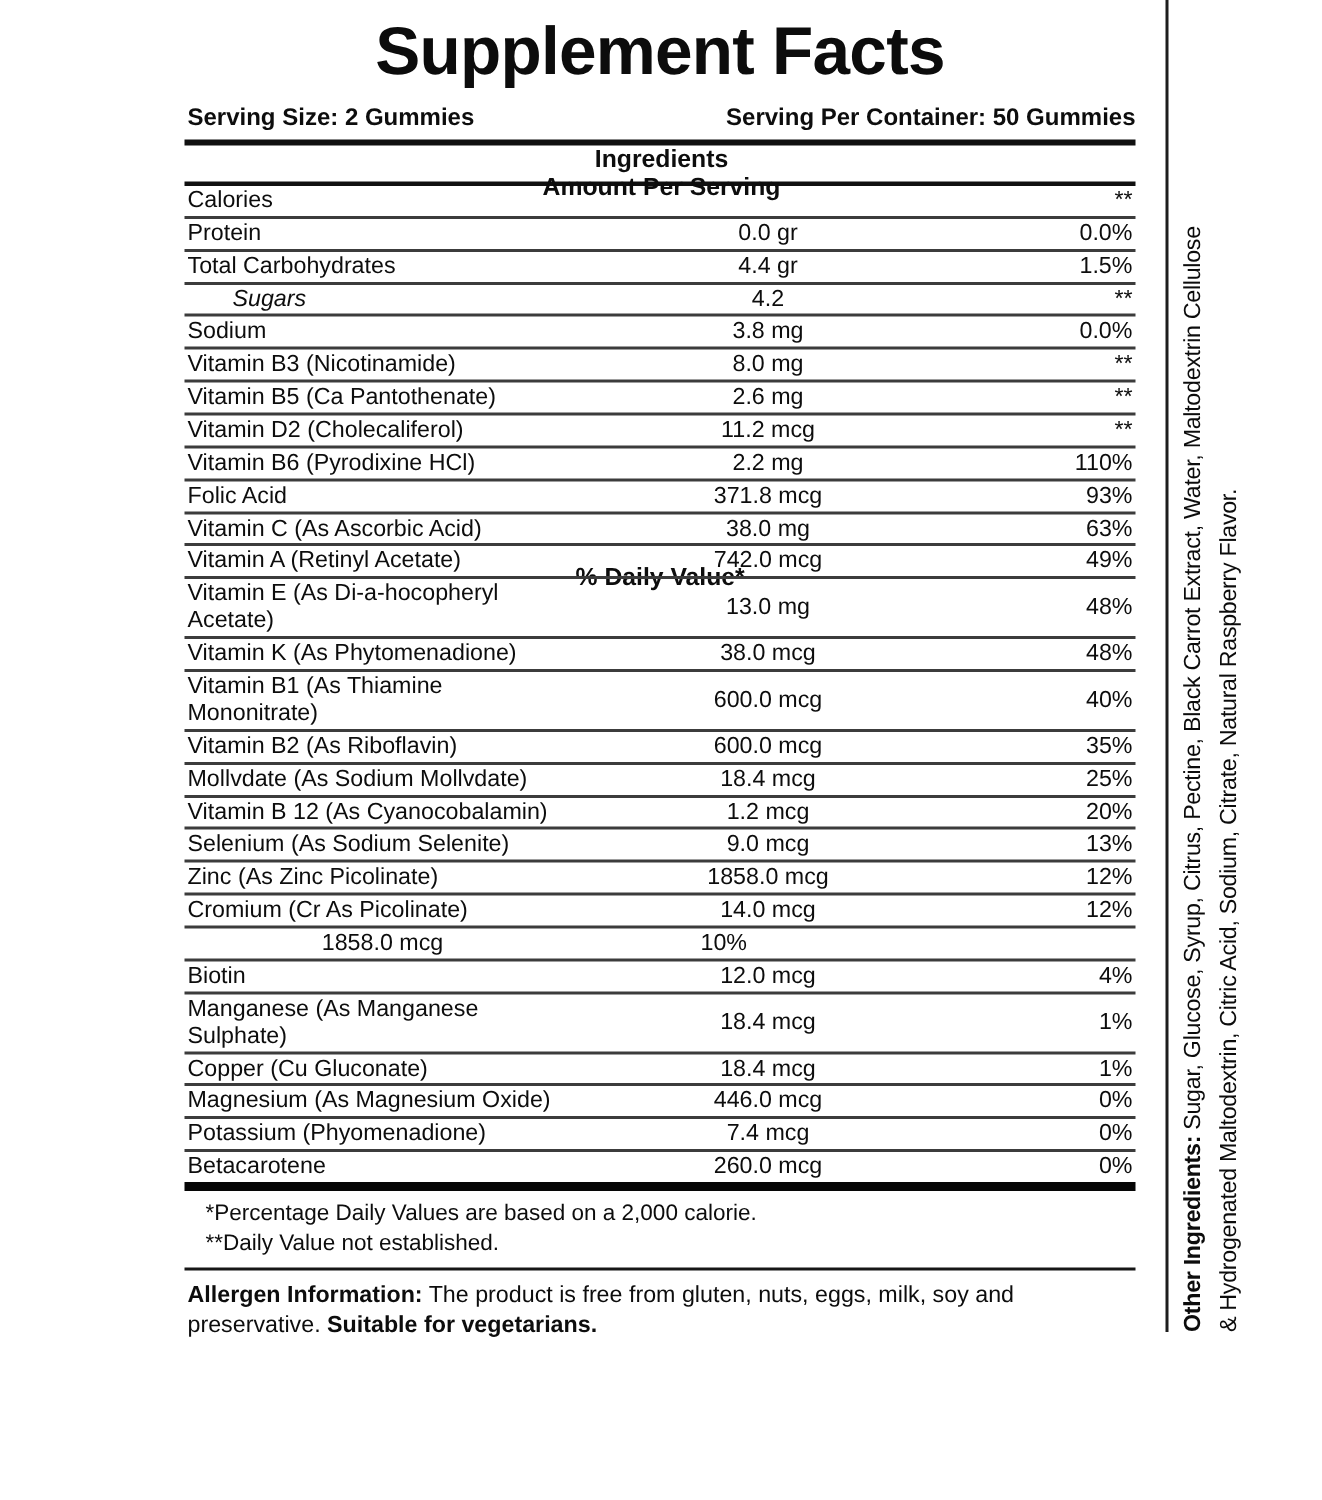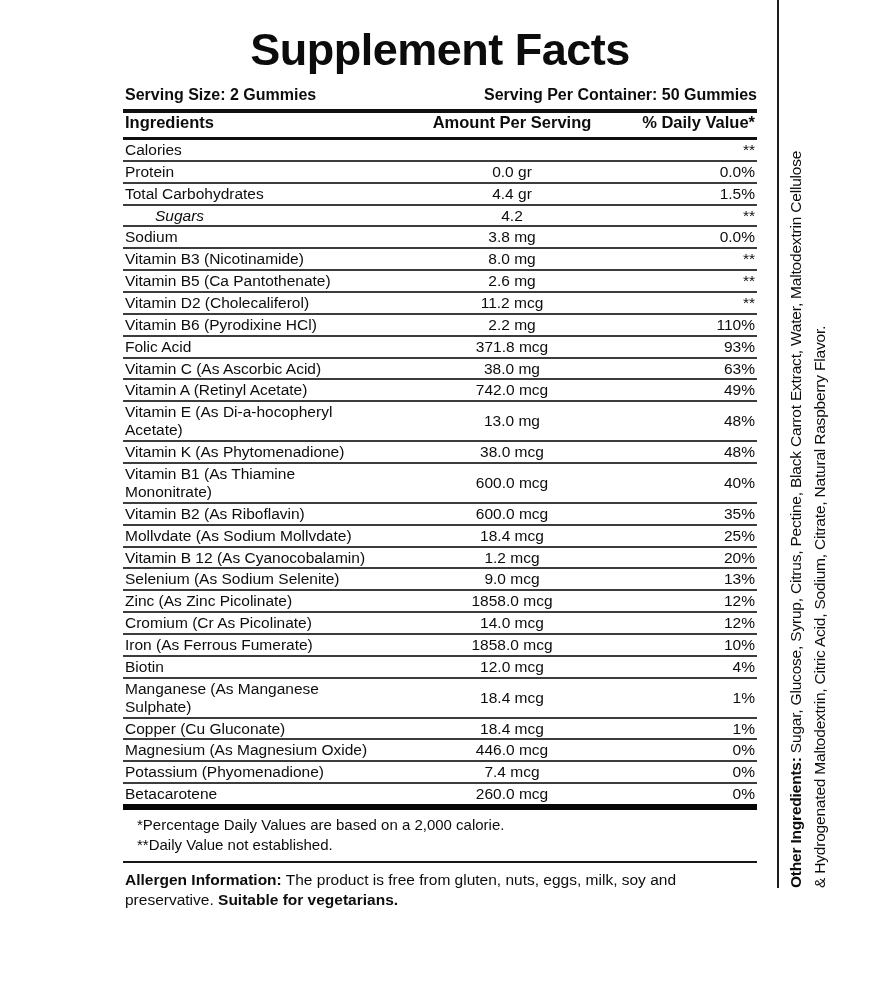--- a/index.html
+++ b/index.html
@@ -1,32 +1,32 @@
 <!DOCTYPE html>
 <html><head>
 <meta charset="utf-8">
 <style>
   * { margin:0; padding:0; box-sizing:border-box; }
   html,body { width:881px; height:1000px; background:#ffffff; font-family:"Liberation Sans", sans-serif; color:#0d0d0d; }
   .page { position:relative; width:881px; height:1000px; overflow:hidden; background:#fff; }
 
-  .label { position:absolute; left:123px; top:16px; width:634px; }
+  .label { position:absolute; left:123px; top:0; width:634px; }
 
   .title { margin-top:4px; height:60px; line-height:60px; text-align:center;
            font-size:45px; font-weight:bold; letter-spacing:-0.5px; color:#0c0c0c; }
 
   .serving-row { display:flex; justify-content:space-between; align-items:flex-end;
                  font-size:16px; font-weight:bold; padding:6px 0 5px 2px; }
 
   .rule-thick4 { height:4px; background:#101010; }
   .rule-thick6 { height:6px; background:#060606; }
   .rule-thin   { height:2px; background:#161616; }
 
-  .head-row { display:flex; height:27px; font-size:16.5px; font-weight:bold;
-              border-bottom:3px solid #101010; padding-left:2px; }
+  .head-row { display:flex; align-items:center; height:27px; font-size:16.5px; font-weight:bold;
+              border-bottom:3px solid #101010; padding-left:2px;flex-direction:column; }
   .c-name   { flex:1 1 auto; text-align:left; }
   .c-amount { width:260px; flex:0 0 260px; text-align:center; }
   .c-dv     { width:115px; flex:0 0 115px; text-align:right; padding-right:2px; }
 
   .rows { height:664px; display:flex; flex-direction:column; }
   .row  { flex:1 1 auto; display:flex; align-items:center; font-size:15.5px;
           border-bottom:2px solid #3c3c3c; padding-left:2px; }
   .row:last-child { border-bottom:none; }
   .row.indent .c-name { padding-left:30px;font-style:italic; }
 
@@ -185,21 +185,20 @@
     <span class="c-dv">12%</span>
   </div>
 
   <div class="row">
     <span class="c-name">Cromium (Cr As Picolinate)</span>
     <span class="c-amount">14.0 mcg</span>
     <span class="c-dv">12%</span>
   </div>
 
   <div class="row">
-    <span class="c-name">Iron (As Ferrous Fumerate)</span>
     <span class="c-amount">1858.0 mcg</span>
     <span class="c-dv">10%</span>
   </div>
 
   <div class="row">
     <span class="c-name">Biotin</span>
     <span class="c-amount">12.0 mcg</span>
     <span class="c-dv">4%</span>
   </div>
 

